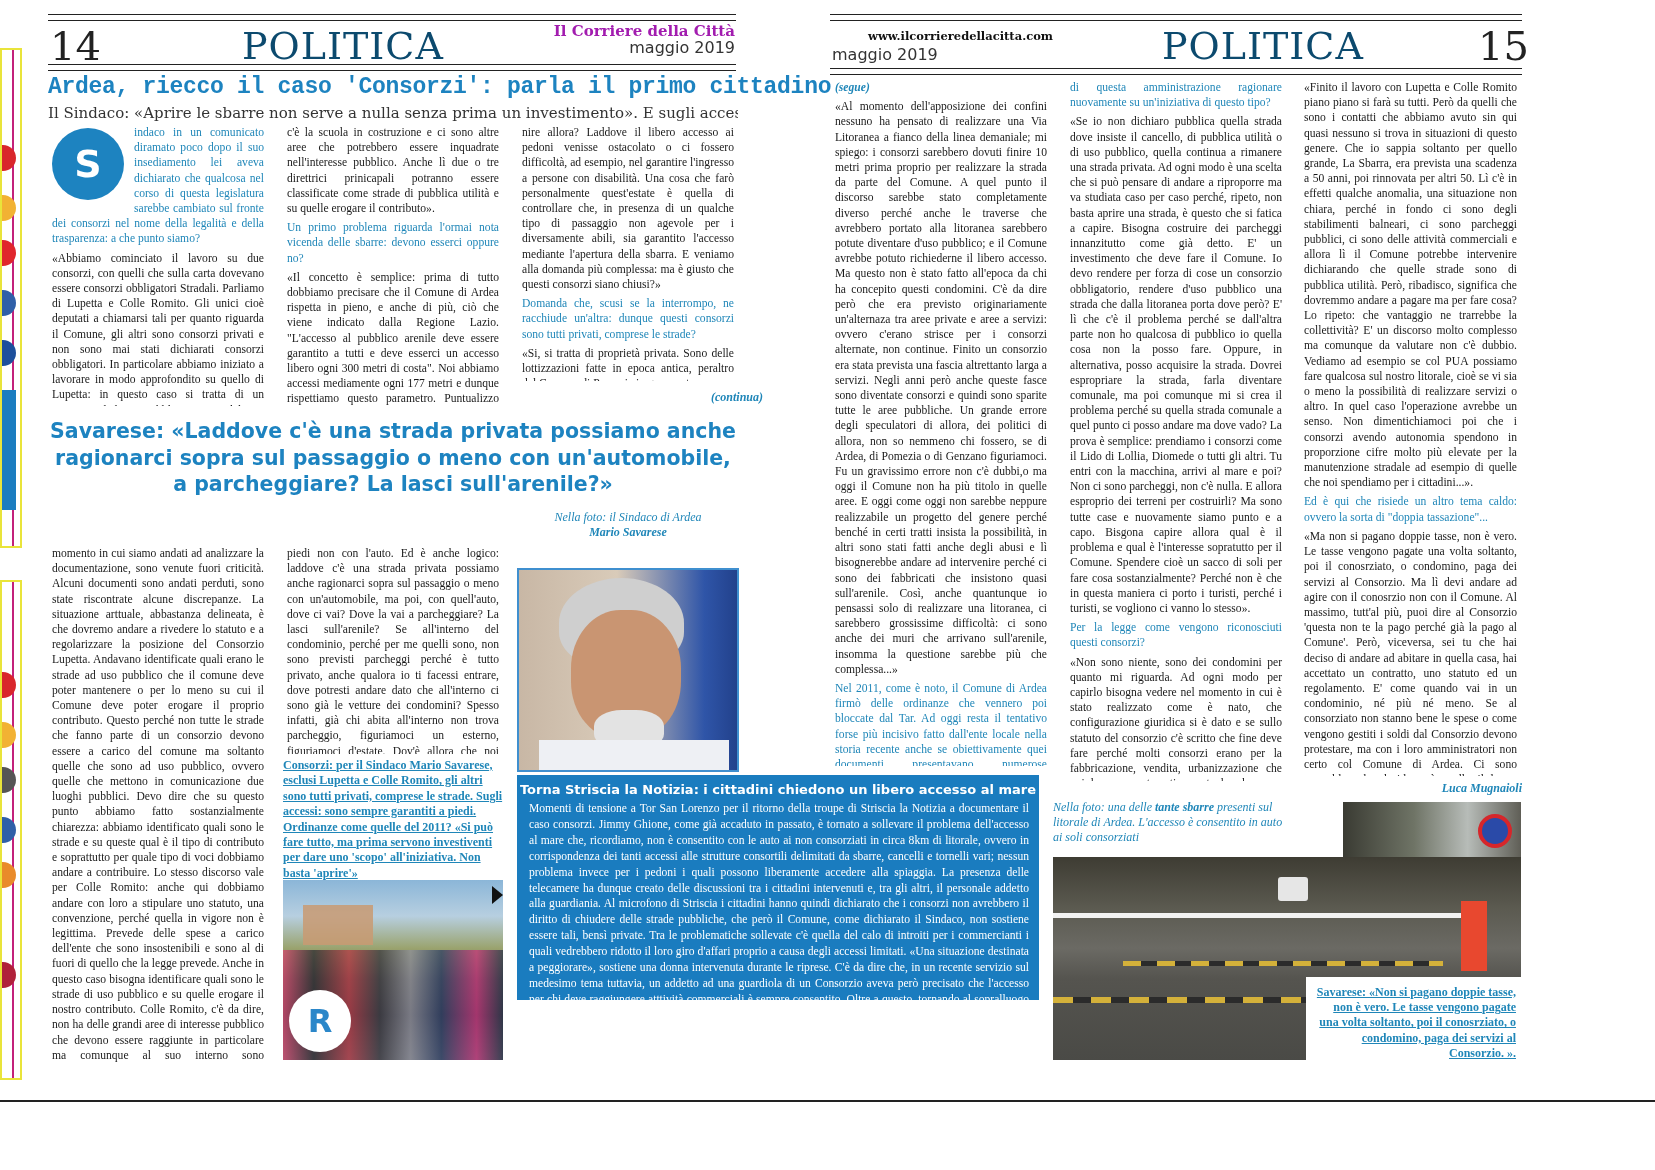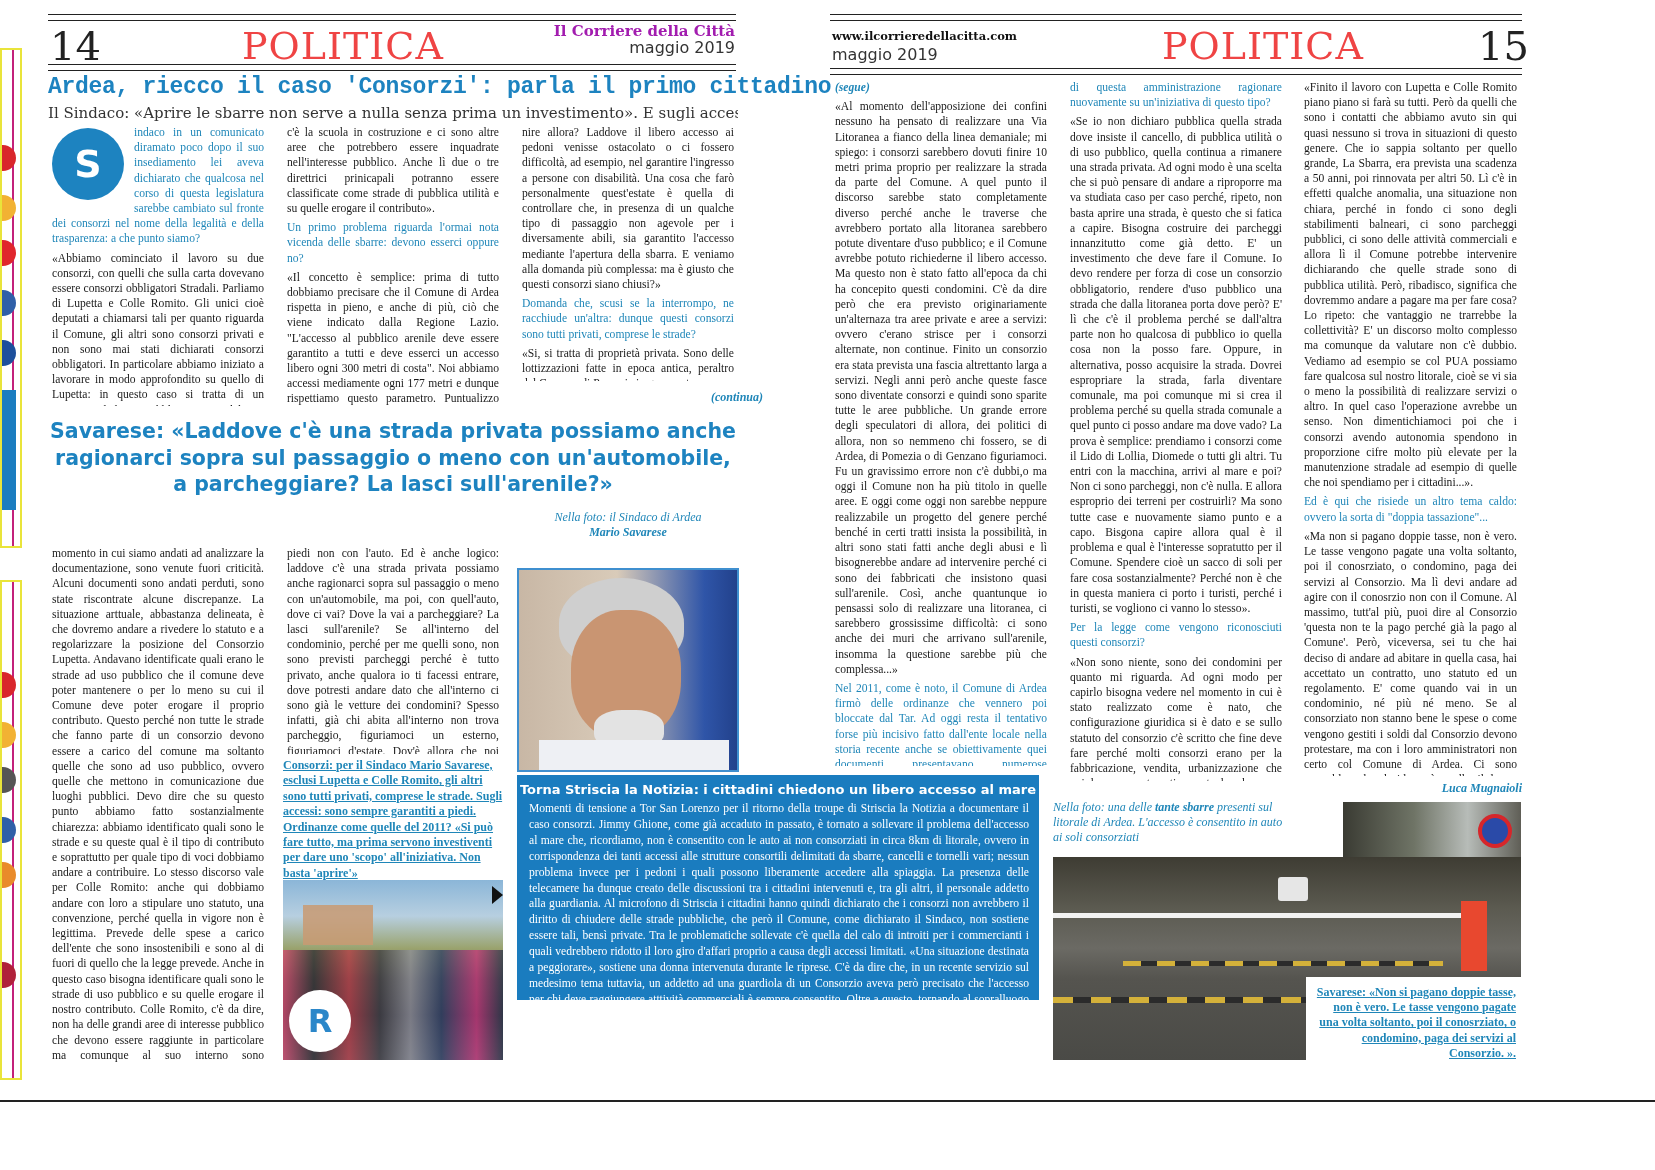--- a/index.html
+++ b/index.html
@@ -2,24 +2,24 @@
 <html><head>
 <meta charset="utf-8">
 <style>
   * { box-sizing: border-box; margin: 0; padding: 0; }
   html, body { width: 1655px; height: 1170px; background: #ffffff; overflow: hidden; }
   body { position: relative; font-family: "Liberation Serif", "DejaVu Serif", serif; color: #1a1a1a; }
   .abs { position: absolute; }
   .rule { position: absolute; height: 0; border-top: 1.5px solid #222; }
   .rule.thin { border-top-width: 1px; }
   .folio { font-family: "DejaVu Serif", serif; font-weight: 300; font-size: 40px; color: #222; line-height: 1; }
-  .section { font-family: "DejaVu Serif", serif; font-weight: 300; font-size: 38px; letter-spacing: 1px; color: #ef4444; line-height: 1; }
+  .section { font-family: "DejaVu Serif", serif; font-weight: 300; font-size: 38px; letter-spacing: 1px; color: #0c4a6e; line-height: 1; }
   .masthead { font-family: "DejaVu Serif", serif; font-weight: 700; font-size: 15px; color: #a21caf; }
   .date { font-family: "DejaVu Sans", sans-serif; font-size: 16px; color: #333; text-align: center; }
-  .url { font-family: "DejaVu Serif", serif; font-weight: 700; font-size: 11.5px; color: #111; }
+  .url { font-family: "DejaVu Serif", serif; font-weight: 700; font-size: 11.5px; color: #111; margin-left: 36px; }
   .headline { font-family: Liberation Mono, monospace; font-weight: 700; font-size: 23px; color: #1d83c0; letter-spacing: -0.3px; white-space: nowrap; }
   .subhead { font-family: "DejaVu Serif", serif; font-size: 15px; color: #333; white-space: nowrap; overflow: hidden; }
   .col { position: absolute; font-size: 11.6px; line-height: 15.2px; text-align: justify; hyphens: manual; overflow: hidden; color: #1a1a1a; }
   .col p { margin: 4px; }
   .q { color: #1f86b8; }
   .dropcap { position: absolute; width: 72px; height: 72px; border-radius: 50%; background: #1d83c0; color: #fff; font-family: "DejaVu Sans", sans-serif; font-weight: 700; font-size: 38px; display: flex; align-items: center; justify-content: center; }
   .pullquote { position: absolute; text-align: center; font-family: "DejaVu Sans", sans-serif; font-weight: 700; font-size: 20.5px; line-height: 26.5px; color: #1d83c0; }
   .caption { position: absolute; font-style: italic; font-size: 12px; line-height: 15px; color: #1f86b8; }
   .photo { position: absolute; overflow: hidden; }
   .linkbox { position: absolute; font-weight: 700; font-size: 12px; line-height: 15.4px; color: #1f86b8; text-decoration: underline; }

